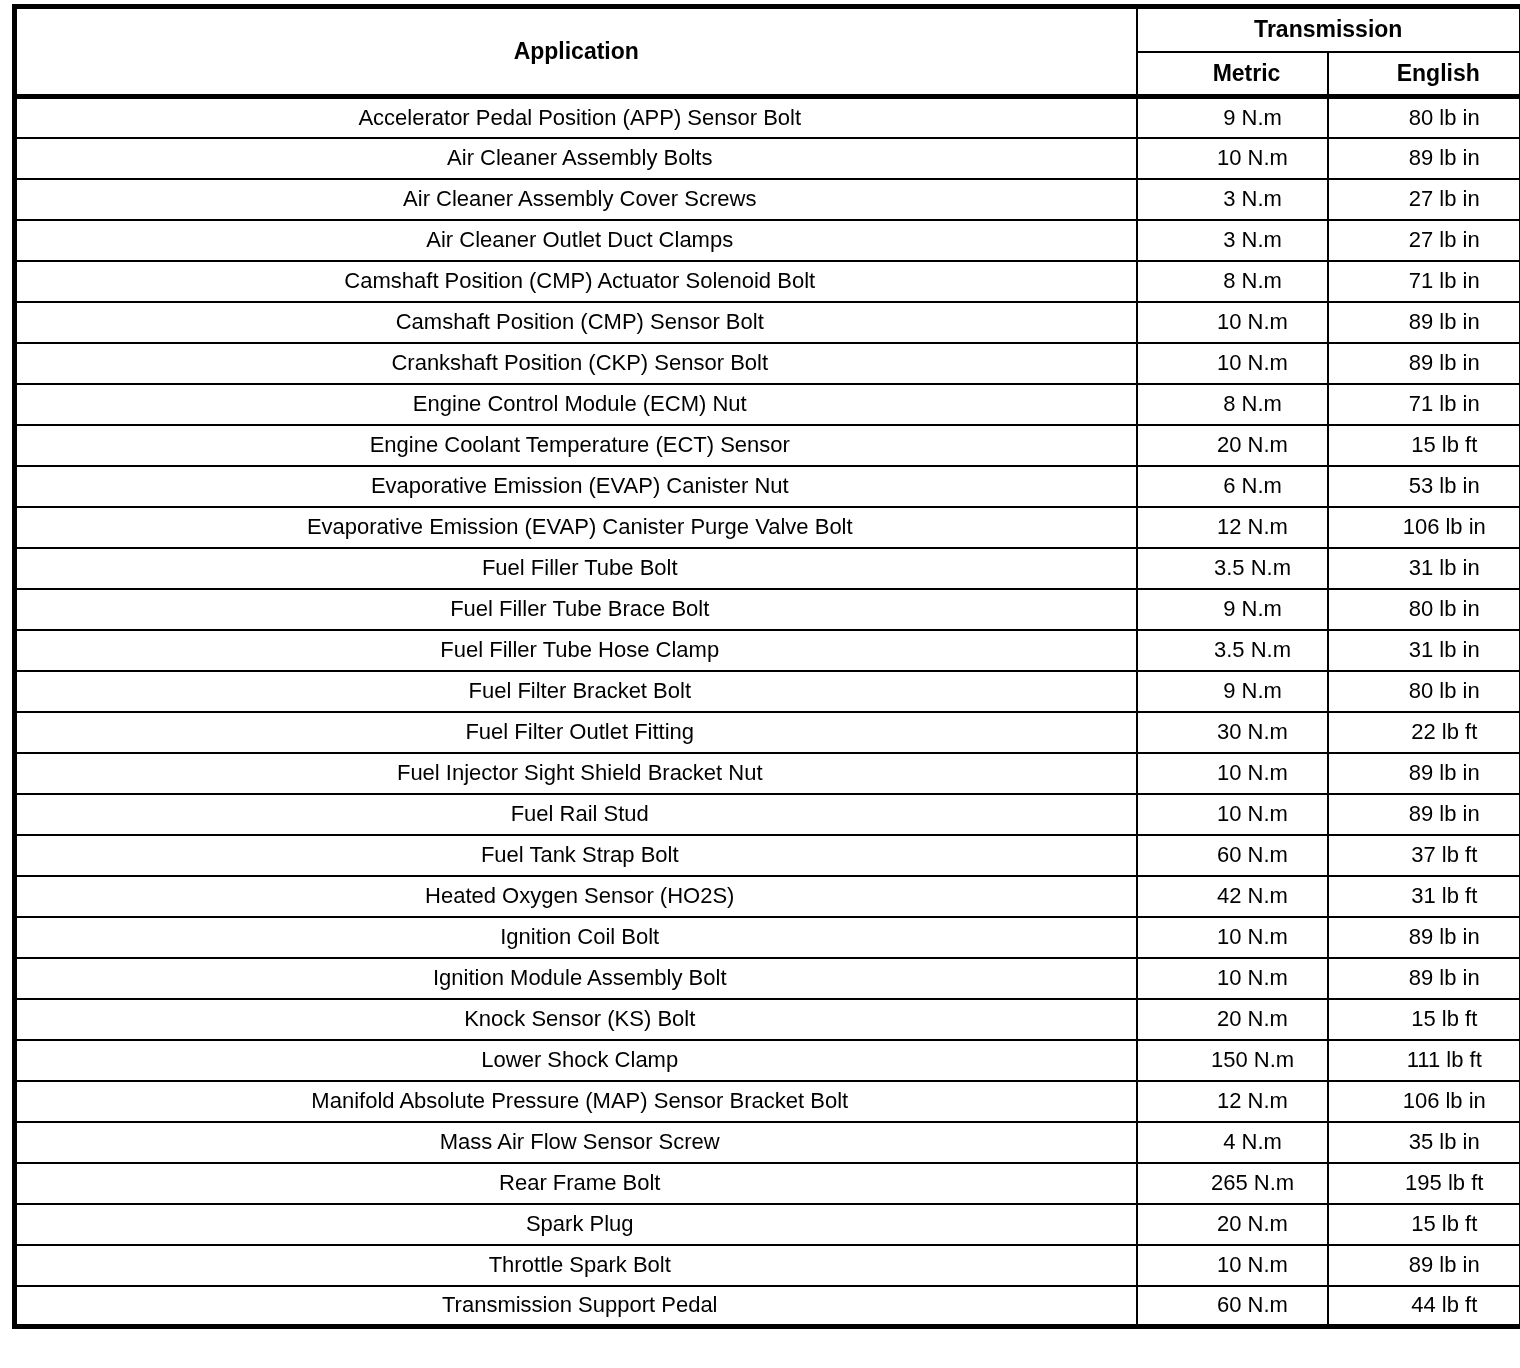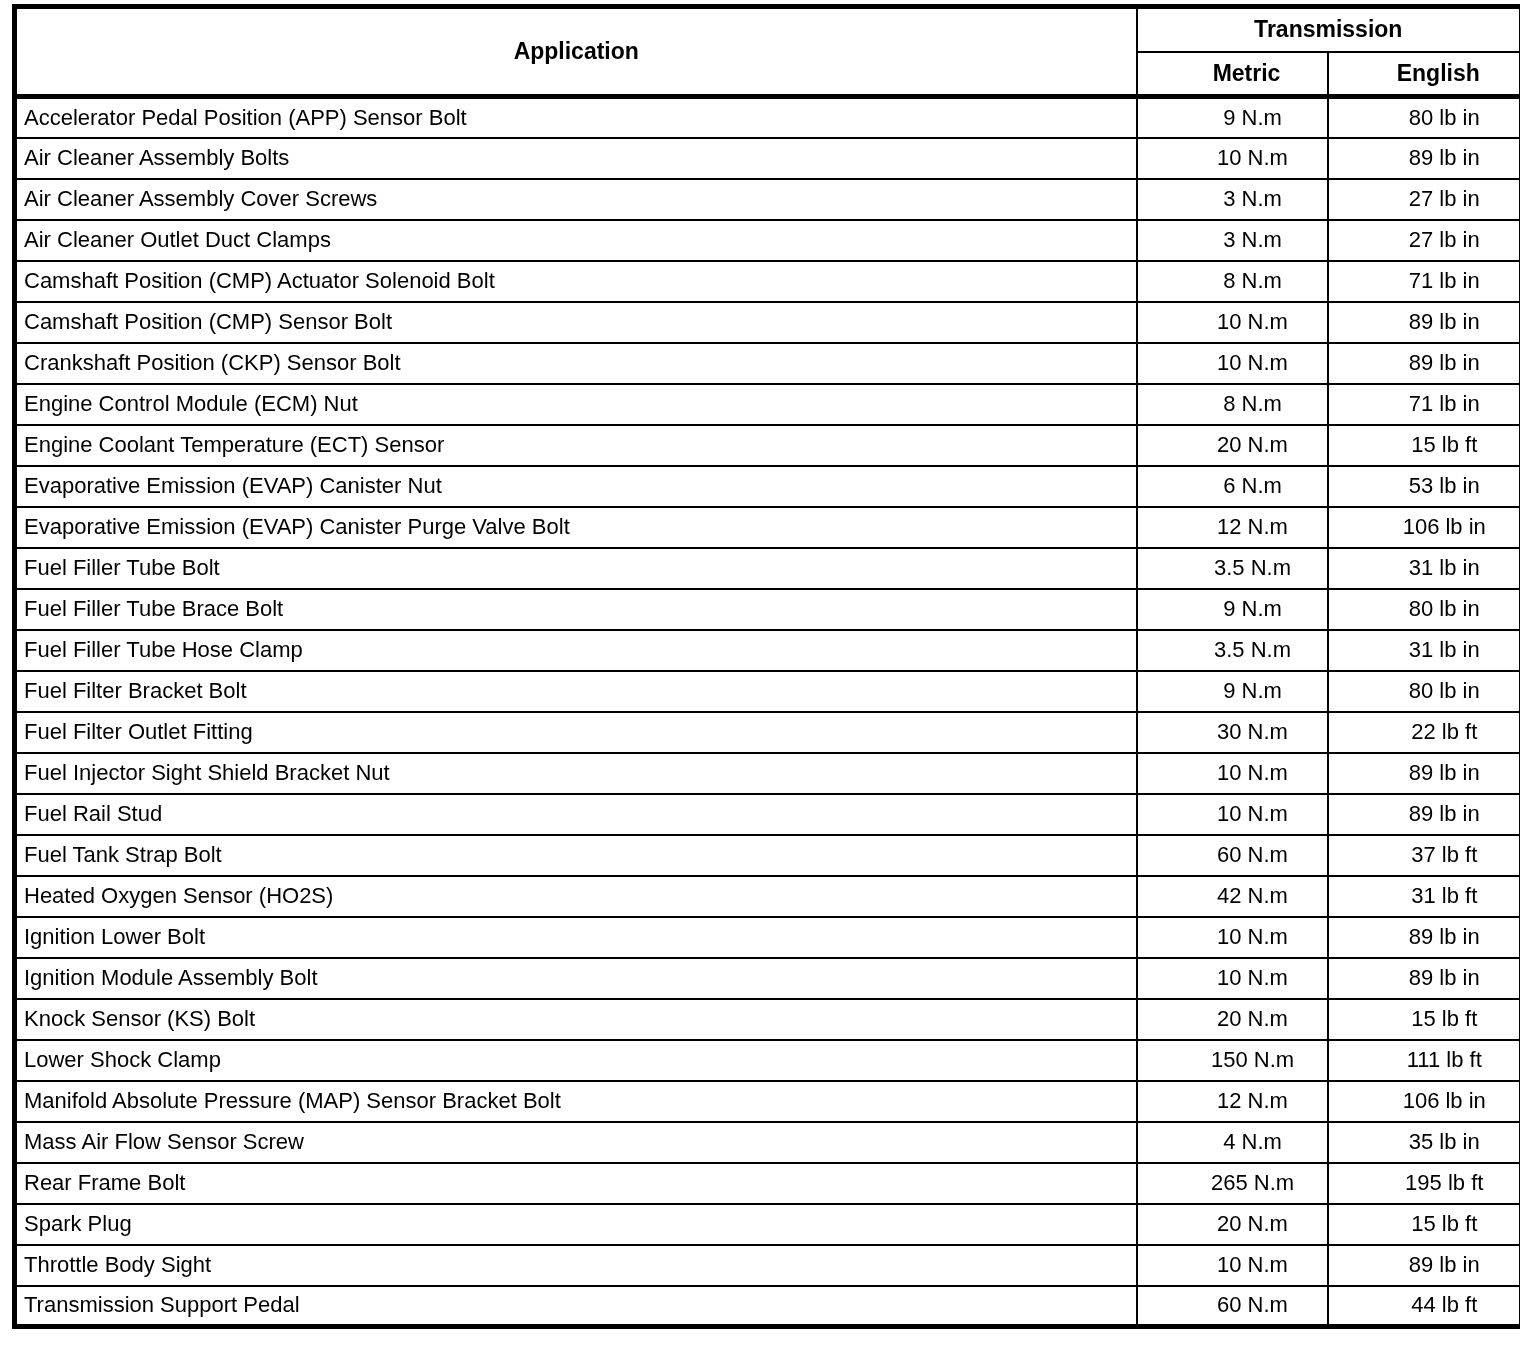--- a/index.html
+++ b/index.html
@@ -37,21 +37,21 @@
   tr.hdr-row-1 th { height: 45px; }
   tr.hdr-row-2 th { height: 45px; padding-left: 29px; }
   th.app-header { border-bottom: 5px solid #000000; }
   tr.hdr-row-2 th { border-bottom: 5px solid #000000; }
   tbody td {
     height: 41px;
     font-size: 22px;
     vertical-align: middle;
   }
   td.app-col {
-    text-align: left;
+    text-align: center;
     padding-left: 7px;
   }
   td.num-col {
     text-align: center;
     padding-left: 41px;
   }
 </style>
 </head>
 <body>
 
@@ -166,21 +166,21 @@
         <td class="app-col">Fuel Tank Strap Bolt</td>
         <td class="num-col">60 N.m</td>
         <td class="num-col">37 lb ft</td>
       </tr>
       <tr>
         <td class="app-col">Heated Oxygen Sensor (HO2S)</td>
         <td class="num-col">42 N.m</td>
         <td class="num-col">31 lb ft</td>
       </tr>
       <tr>
-        <td class="app-col">Ignition Lower Bolt</td>
+        <td class="app-col">Ignition Coil Bolt</td>
         <td class="num-col">10 N.m</td>
         <td class="num-col">89 lb in</td>
       </tr>
       <tr>
         <td class="app-col">Ignition Module Assembly Bolt</td>
         <td class="num-col">10 N.m</td>
         <td class="num-col">89 lb in</td>
       </tr>
       <tr>
         <td class="app-col">Knock Sensor (KS) Bolt</td>
@@ -206,21 +206,21 @@
         <td class="app-col">Rear Frame Bolt</td>
         <td class="num-col">265 N.m</td>
         <td class="num-col">195 lb ft</td>
       </tr>
       <tr>
         <td class="app-col">Spark Plug</td>
         <td class="num-col">20 N.m</td>
         <td class="num-col">15 lb ft</td>
       </tr>
       <tr>
-        <td class="app-col">Throttle Body Sight</td>
+        <td class="app-col">Throttle Spark Bolt</td>
         <td class="num-col">10 N.m</td>
         <td class="num-col">89 lb in</td>
       </tr>
       <tr>
         <td class="app-col">Transmission Support Pedal</td>
         <td class="num-col">60 N.m</td>
         <td class="num-col">44 lb ft</td>
       </tr>
     </tbody>
 </table>

